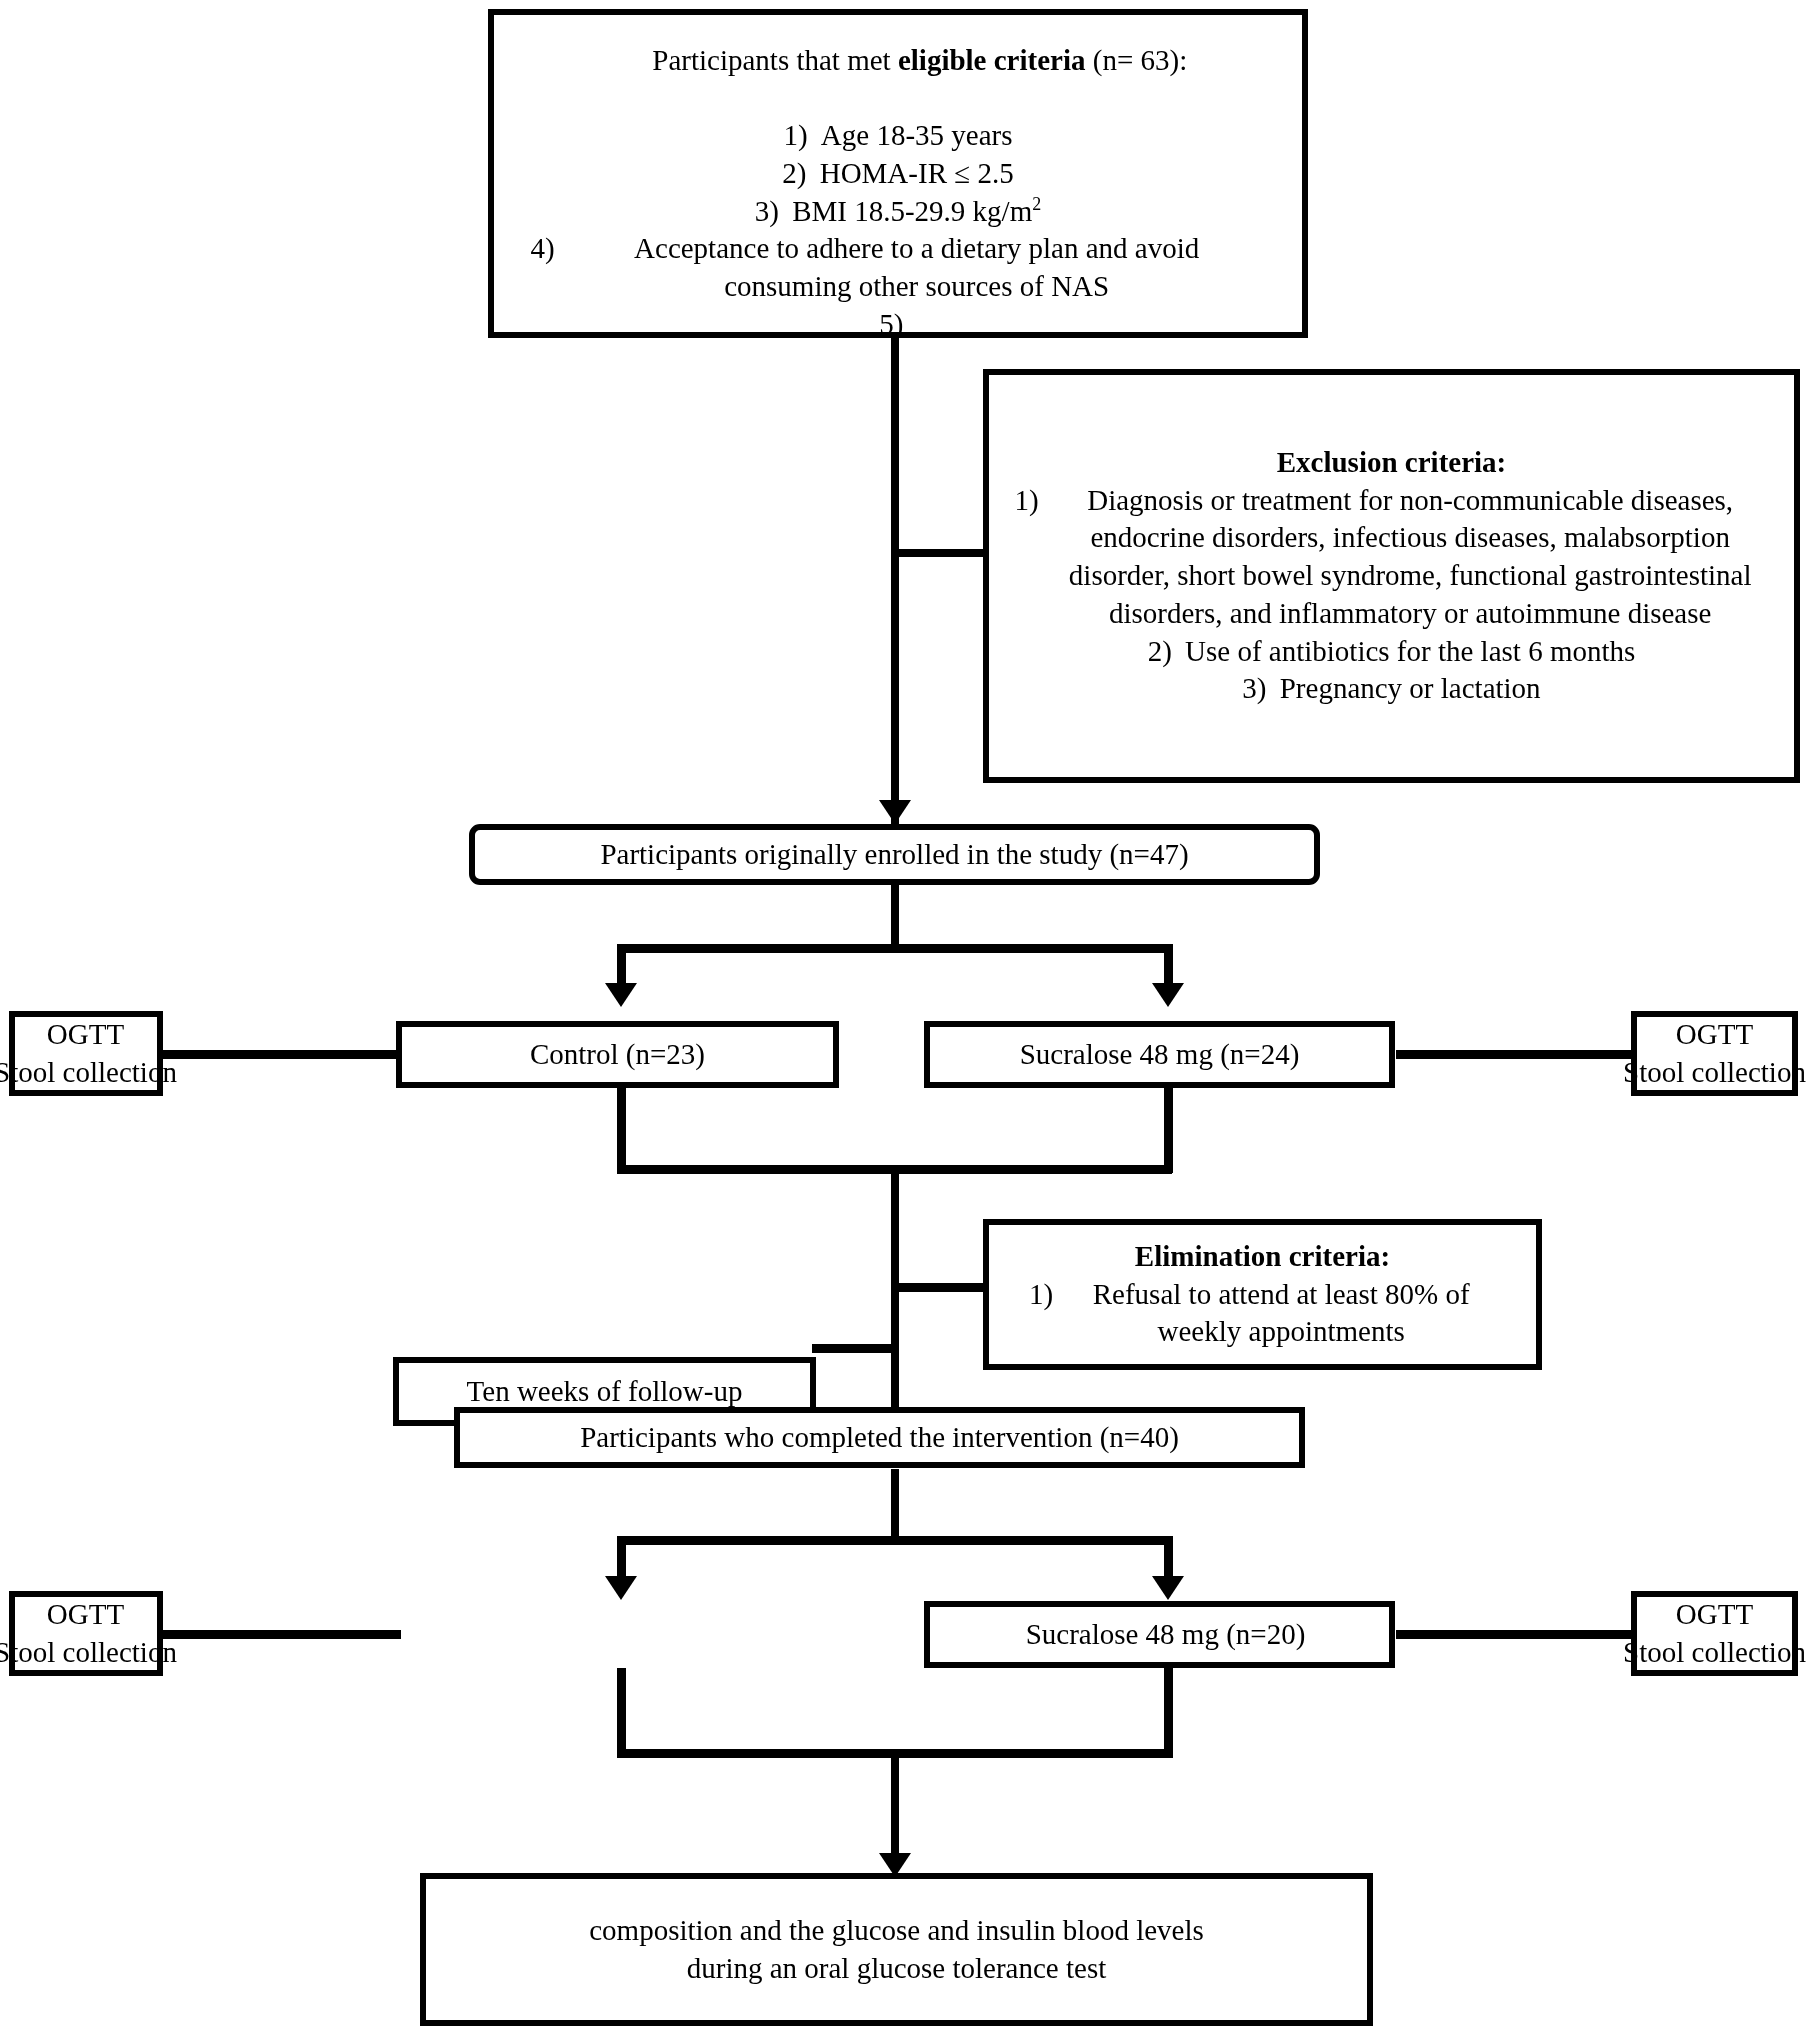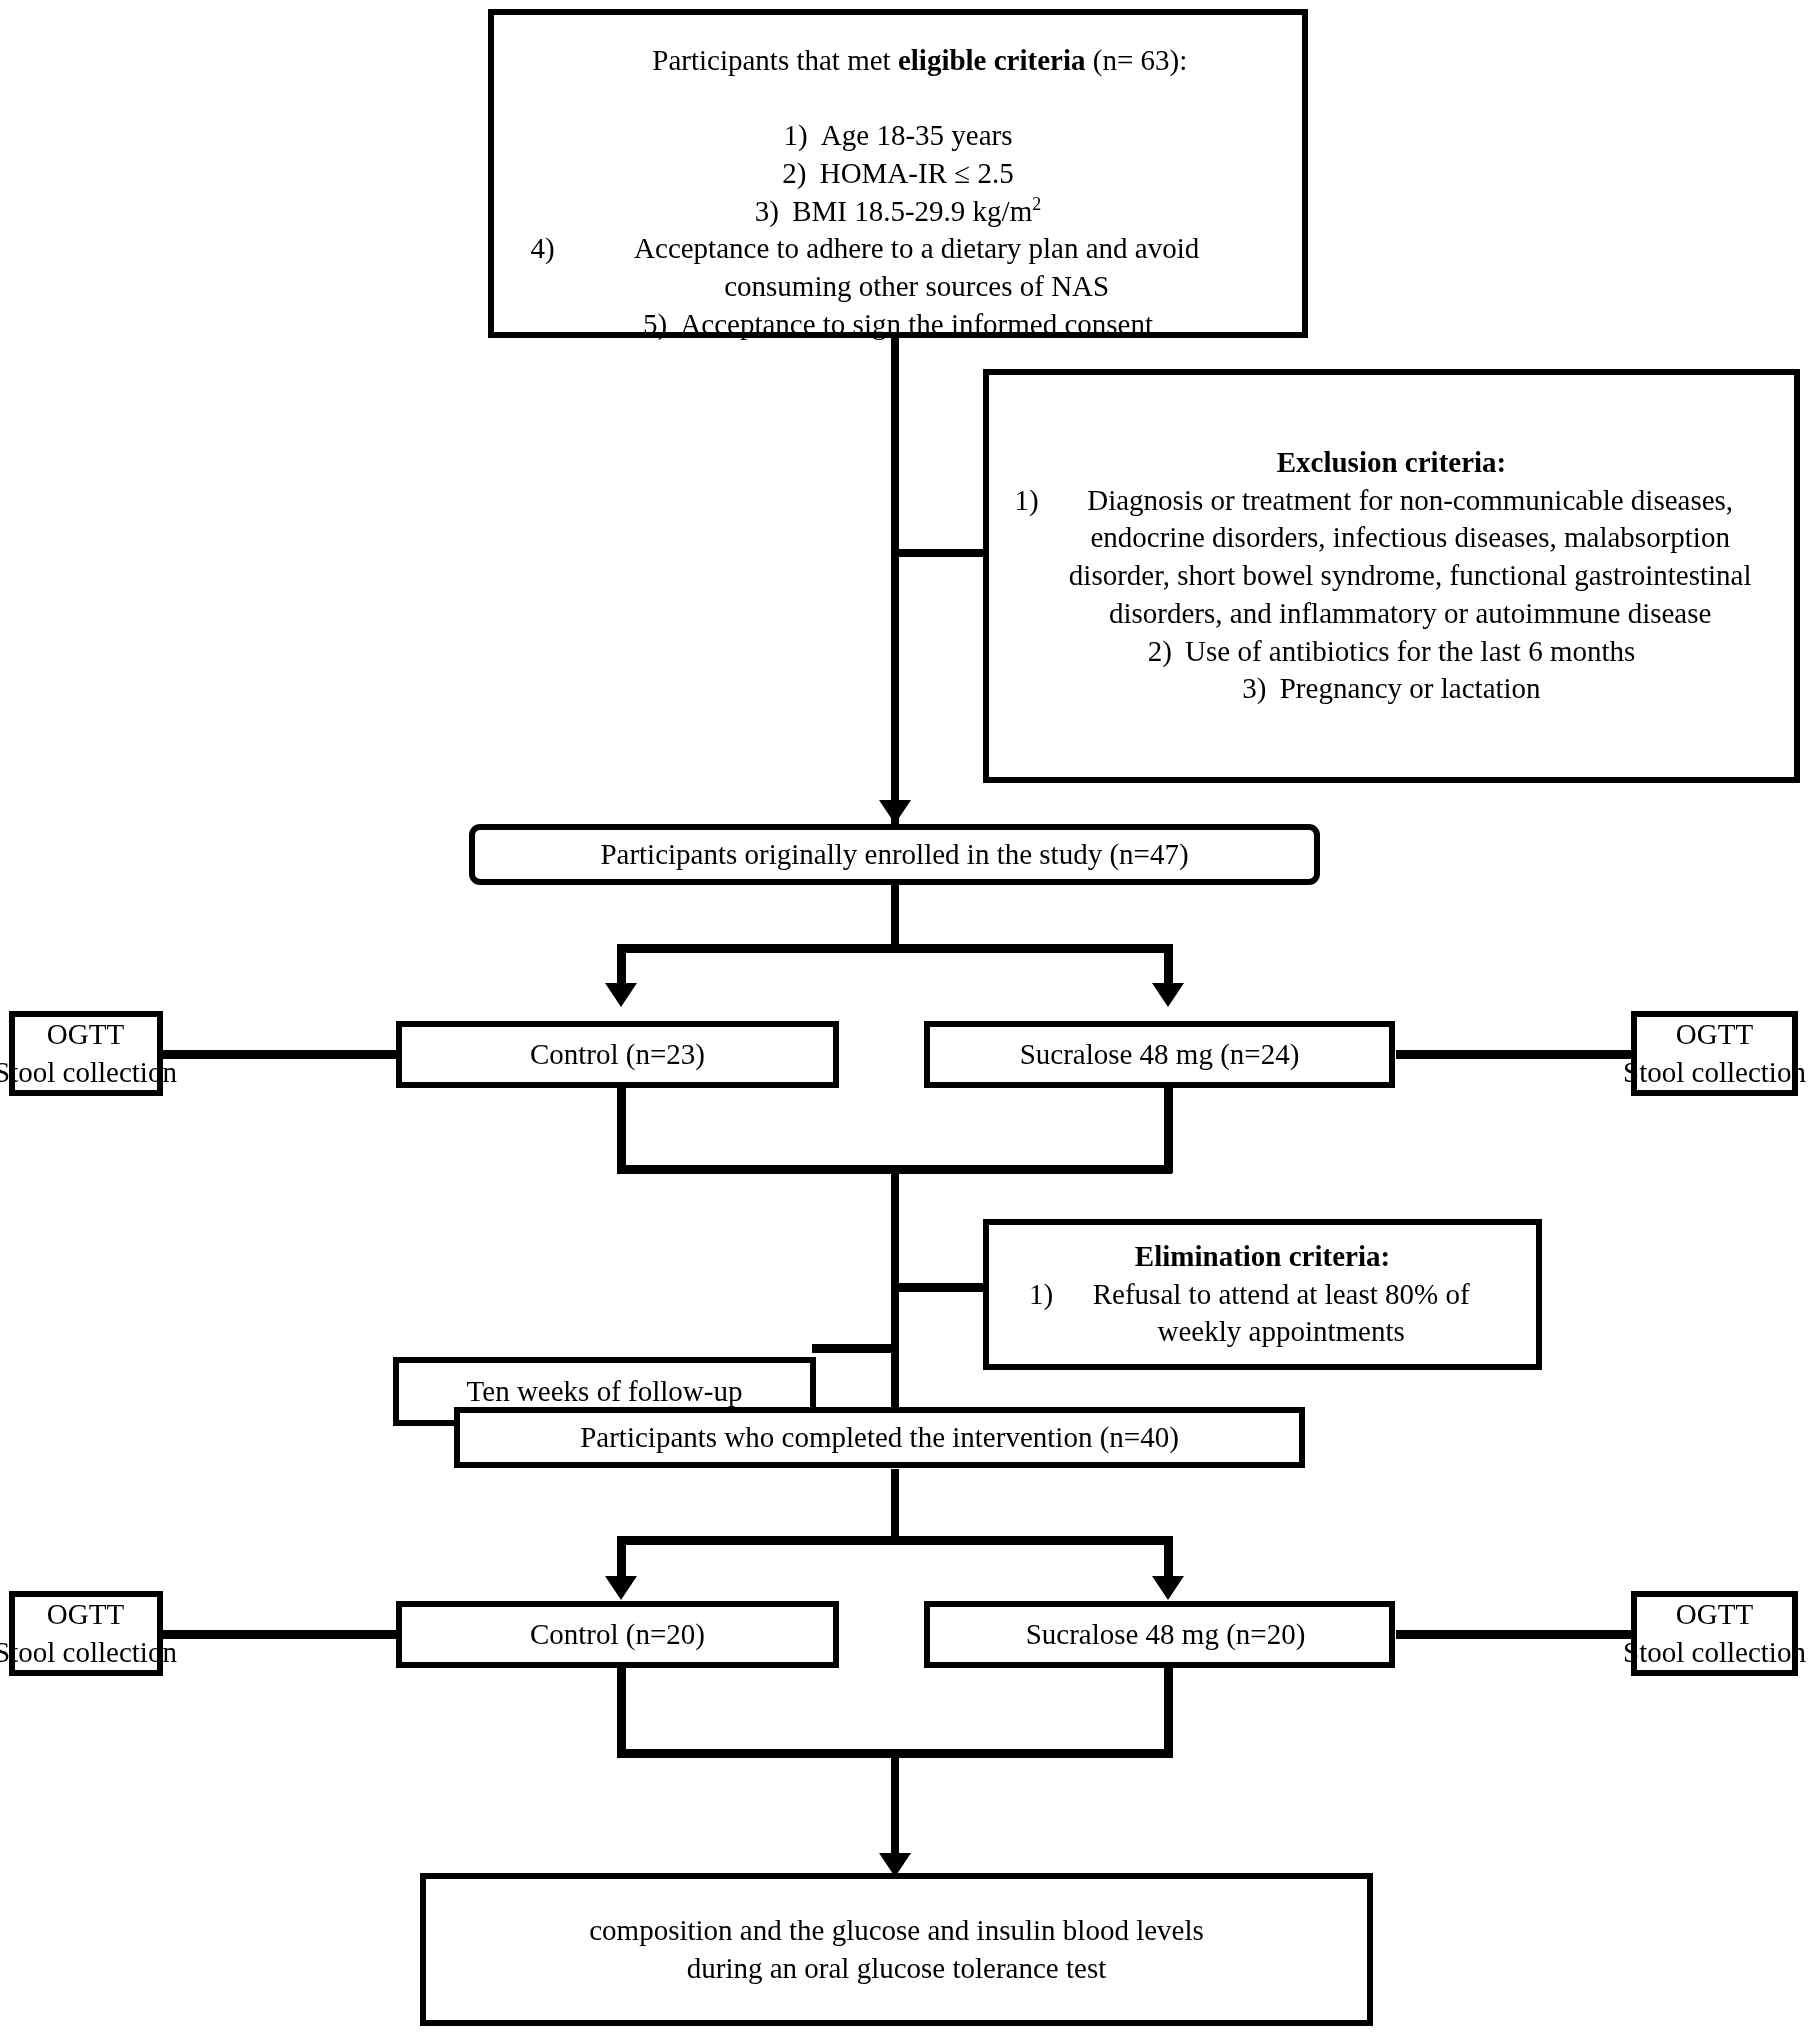--- a/index.html
+++ b/index.html
@@ -91,21 +91,20 @@
     <span class="line hang" style="width:415px;">
       <span class="num">3)</span>
         <span class="txt"><span>BMI 18.5-29.9 kg/m</span><sup>2</sup></span>
     </span>
     <span class="line hang" style="width:735px;">
       <span class="num">4)</span>
         <span class="txt">Acceptance to adhere to a dietary plan and avoid consuming other sources of NAS</span>
     </span>
     <span class="line hang" style="width:669px;">
       <span class="num">5)</span>
-        <span class="txt">Acceptance to sign the informed consent</span>
     </span>
   </div>
 
   <div class="vline" style="left:891px; top:338px; width:7.5px; height:487px;"></div>
   <div class="arrowhead" style="left:879px; top:800px;"></div>
 
   <div class="hline" style="left:891px; top:549px; width:97px; height:7.5px;"></div>
 
   <div class="box" style="left:983px; top:369px; width:817px; height:414px; padding:5.7px 14px;align-items:center;">
     <span class="line"><b>Exclusion criteria:</b></span>
@@ -185,23 +184,20 @@
   <div class="arrowhead" style="left:605px; top:1576px;"></div>
   <div class="vline" style="left:1164px; top:1536px; width:8.5px; height:43px;"></div>
   <div class="arrowhead" style="left:1152px; top:1576px;"></div>
 
   <div class="box" style="left:8.5px; top:1591px; width:154px; height:85px;">
     <span class="line">OGTT</span>
     <span class="line">Stool collection</span>
   </div>
   <div class="hline" style="left:163px; top:1630px; width:238px; height:8.5px;"></div>
 
-  <div class="box" style="left:396px; top:1601px; width:443px; height:67px;">
-    <span class="line">Control (n=20)</span>
-  </div>
 
   <div class="box" style="left:924px; top:1601px; width:471px; height:67px;padding-left:12px;">
     <span class="line">Sucralose 48 mg (n=20)</span>
   </div>
 
   <div class="hline" style="left:1396px; top:1630px; width:238px; height:8.5px;"></div>
   <div class="box" style="left:1631px; top:1591px; width:167px; height:85px;">
     <span class="line">OGTT</span>
     <span class="line">Stool collection</span>
   </div>

